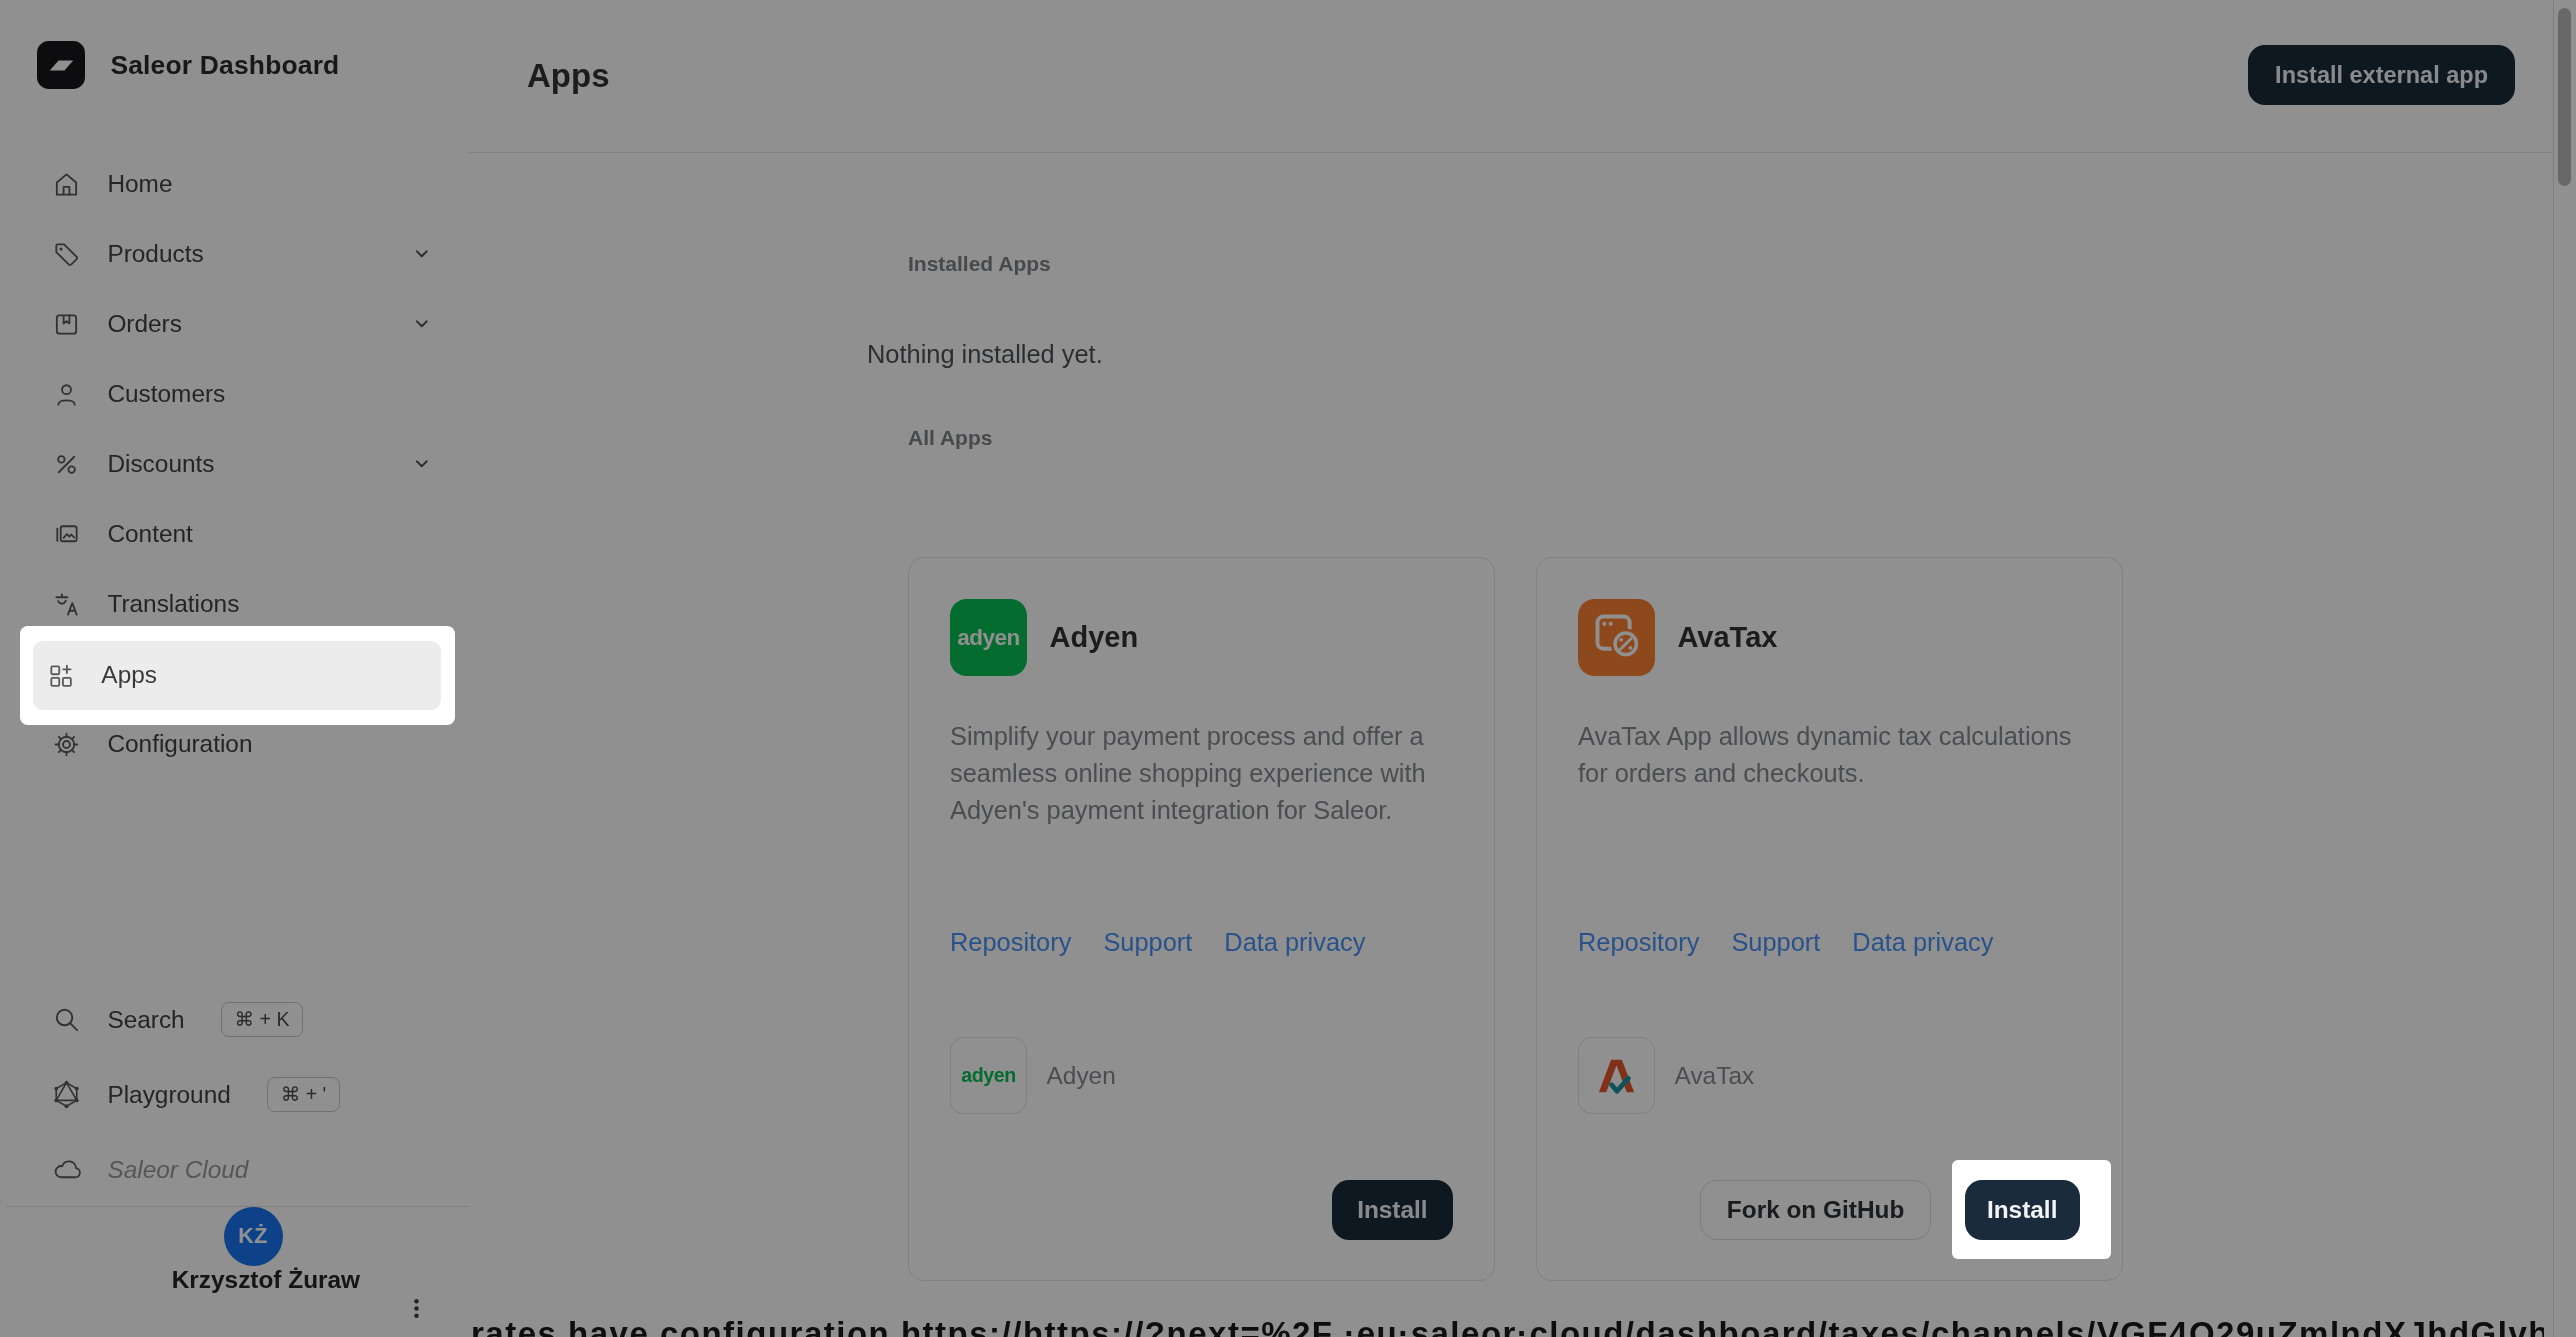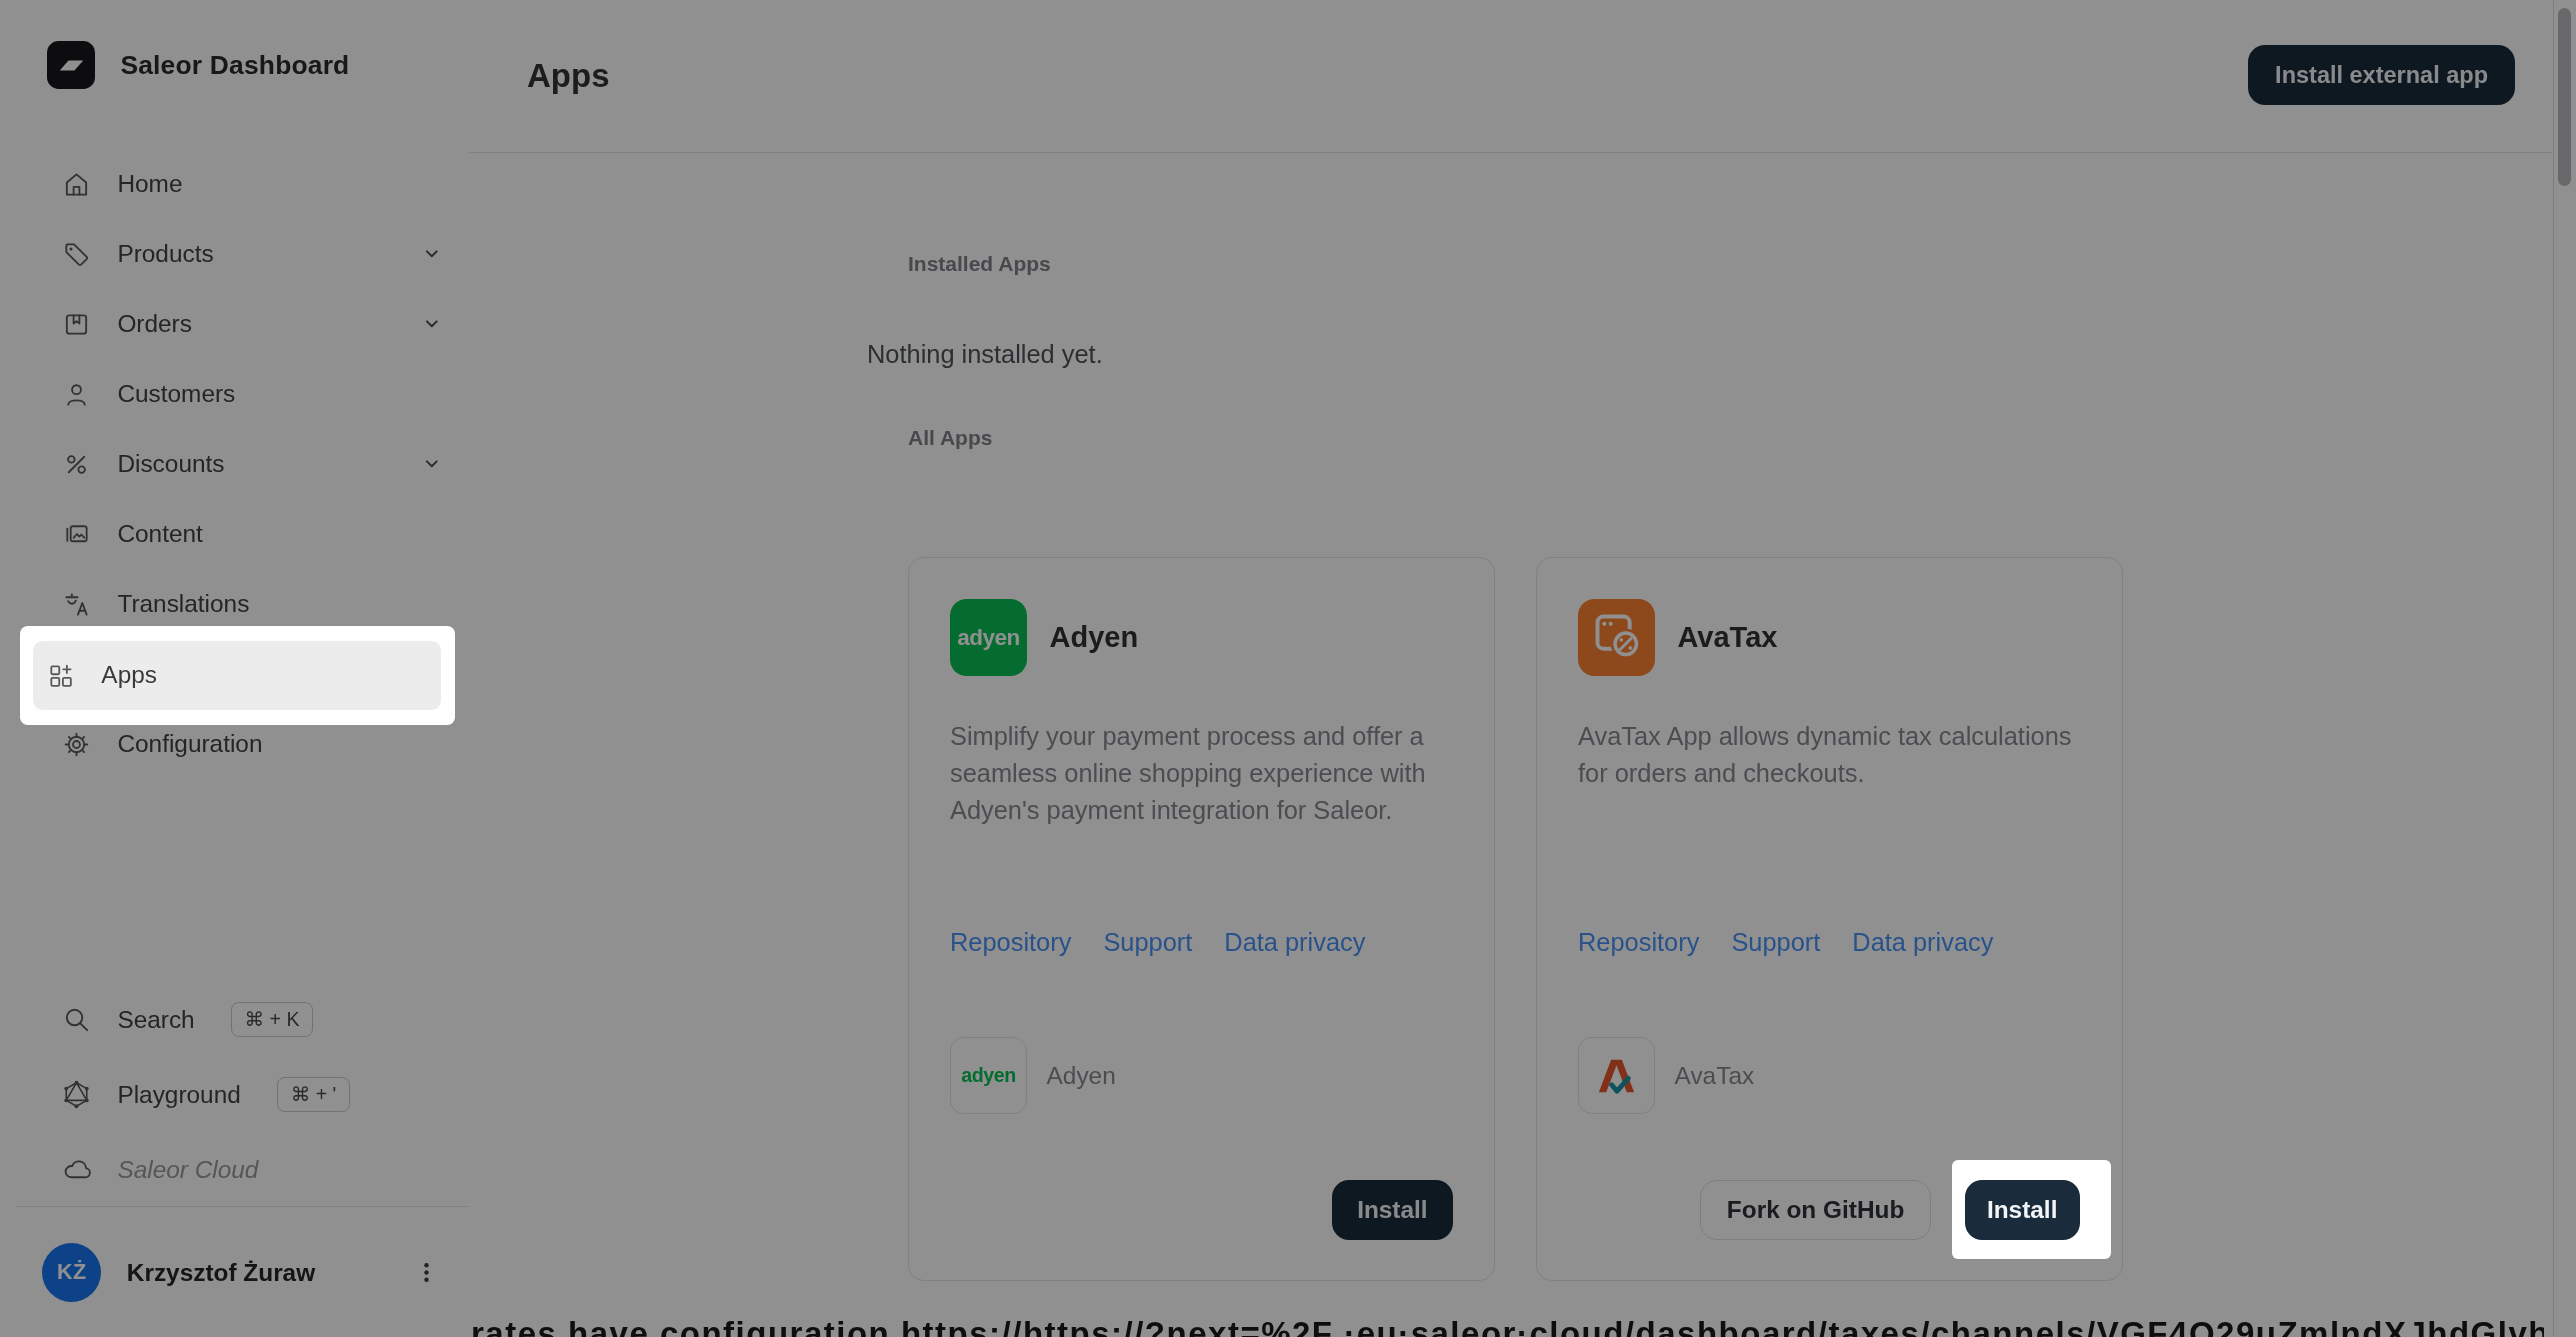--- a/index.html
+++ b/index.html
@@ -17,34 +17,34 @@
     --avatax:#fa8033;
     --avatar:#1776f2;
   }
   *{margin:0;padding:0;box-sizing:border-box;}
   html,body{width:2576px;height:1338px;}
   body{font-family:"Liberation Sans","DejaVu Sans",sans-serif;background:var(--bg);position:relative;overflow:hidden;}
 
   .page{position:absolute;inset:0;}
 
   
-  .sidebar{position:absolute;left:16px;top:0;width:469px;height:1190px;background:#fff;border-right:1px solid var(--border);}
+  .sidebar{position:absolute;left:6px;top:0;width:469px;height:1190px;background:#fff;border-right:1px solid var(--border);}
   .brand{position:absolute;left:31px;top:41px;display:flex;align-items:center;gap:25.4px;}
   .brand-title{font-size:26.4px;font-weight:700;color:#2b2b2b;letter-spacing:0.2px;}
   .nav{position:absolute;left:0;top:149px;width:100%;}
   .nav-item{height:70px;display:flex;align-items:center;padding-left:46px;gap:26.4px;font-size:24.4px;color:var(--nav-text);cursor:pointer;}
   .nav-item .nicon{width:29px;height:29px;flex:0 0 auto;display:flex;}
   .nav-item .chev{margin-left:auto;margin-right:43px;width:17.6px;height:17.6px;display:flex;}
 
   .tools{position:absolute;left:0;top:982px;width:100%;}
   .tool-row{height:75px;display:flex;align-items:center;padding-left:46px;gap:26.4px;font-size:24.4px;color:var(--nav-text);}
   .kbd{border:1.5px solid #c9c9c9;border-radius:7.8px;padding:6.8px 12.7px;font-size:19.6px;color:#4c4c4c;margin-left:9.8px;line-height:1;display:inline-flex;align-items:center;gap:3.9px;background:#fff;}
   .cloud-label{color:#97999d;font-style:italic;text-align:right;}
 
-  .sfooter{position:absolute;left:0;top:1206px;width:100%;height:132px;border-top:1px solid var(--border);display:flex;align-items:center;padding-left:26.4px;background:#fff;}
+  .sfooter{position:absolute;left:0;top:1206px;width:100%;height:132px;border-top:1px solid var(--border);display:flex;align-items:center;padding-left:26.4px;background:#fff;flex-direction:column;}
   .avatar{width:59px;height:59px;border-radius:50%;background:var(--avatar);color:#fff;font-size:21.5px;font-weight:700;display:flex;align-items:center;justify-content:center;letter-spacing:0.5px;}
   .uname{margin-left:25.4px;font-size:24.4px;font-weight:700;color:#262626;}
   .dots{margin-left:auto;margin-right:43px;width:29px;height:29px;display:flex;cursor:pointer;}
 
   
   .main{position:absolute;left:469px;top:0;width:2083px;height:1338px;background:#fff;}
   .mheader{position:absolute;left:0;top:0;width:100%;height:153px;border-bottom:1px solid var(--border);}
   .mtitle{position:absolute;left:58px;top:57px;font-size:33px;color:#343434;}
   .btn{display:flex;align-items:center;justify-content:center;border-radius:17px;cursor:pointer;border:none;font-family:inherit;}
   .btn-dark{background:var(--btn-dark);color:#f2f4f6;font-weight:700;}

